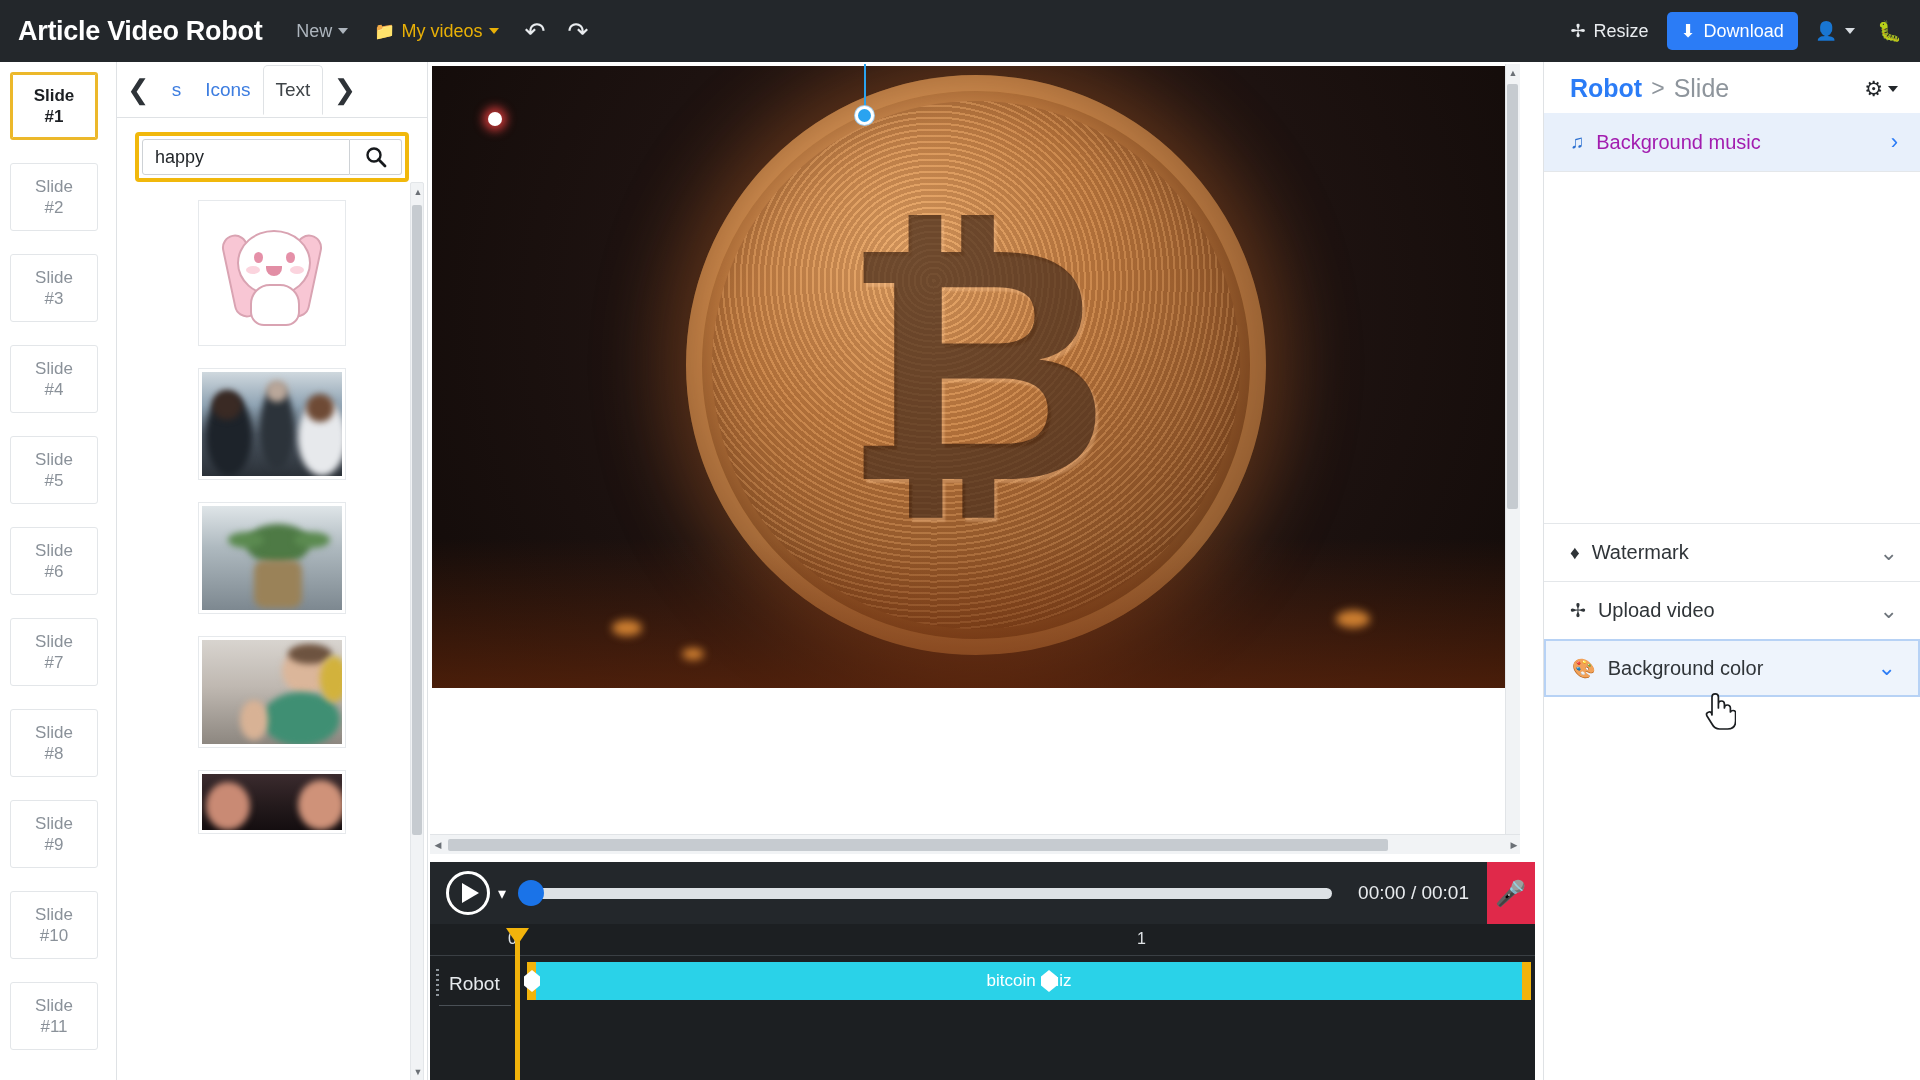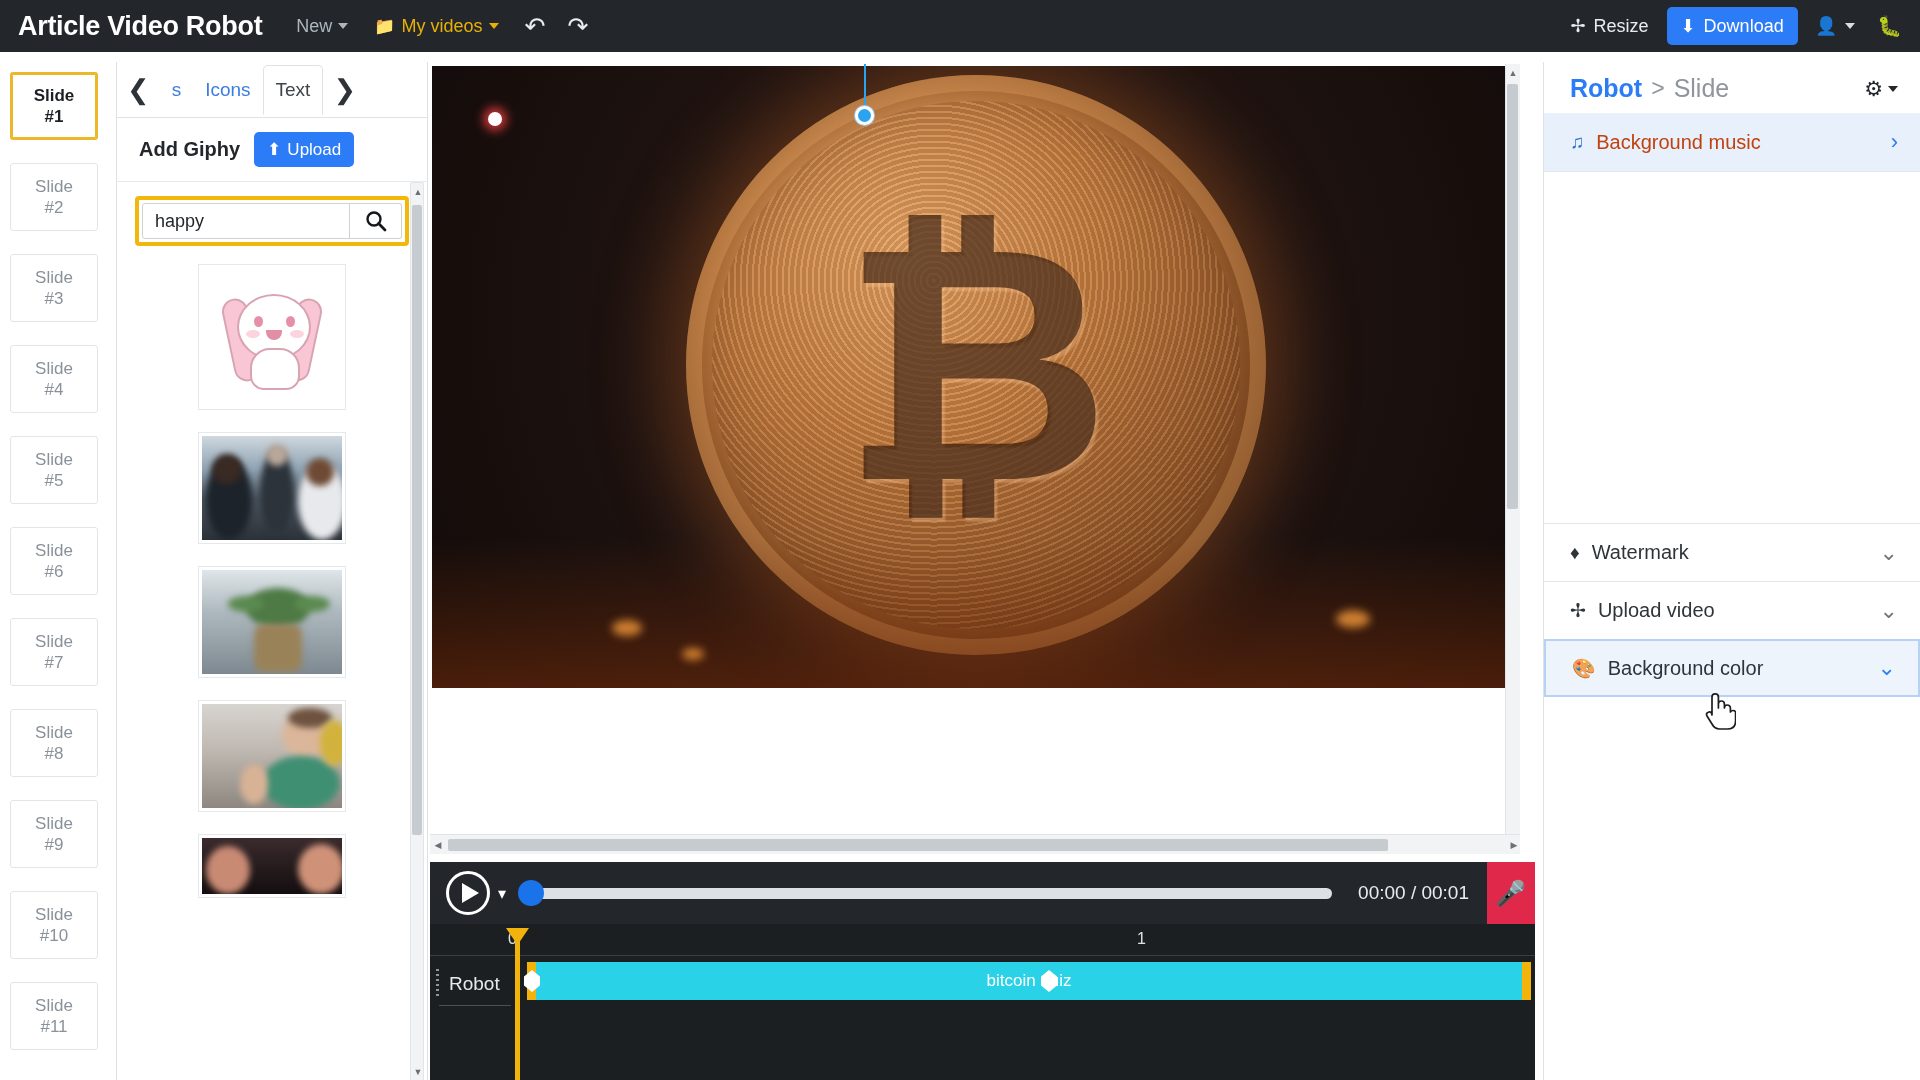--- a/index.html
+++ b/index.html
@@ -5,21 +5,21 @@
   * { box-sizing: border-box; margin: 0; padding: 0; }
   html, body {
     width: 1920px; height: 1080px;
     font-family: "Liberation Sans", sans-serif;
     background: #fff; overflow: hidden;
   }
   #app { position: relative; width: 1920px; height: 1080px; }
 
   
   .topbar {
-    position: absolute; left: 0; top: 0; width: 1920px; height: 52px;
+    position: absolute; left: 0; top: 0; width: 1920px; height: 62px;
     background: #23272b; display: flex; align-items: center;
     padding: 0 18px; color: #fff;
   }
   .brand {
     font-size: 27px; font-weight: bold; color: #ffffff;
     letter-spacing: -0.3px; margin-right: 34px;
   }
   .menu-item {
     font-size: 18px; color: #adb5bd; margin-right: 26px;
     display: flex; align-items: center; gap: 6px; cursor: pointer;
@@ -281,21 +281,21 @@
   .bc-movie { color: #2b7cf6; font-size: 25px; font-weight: bold; }
   .bc-sep { color: #8e959c; font-size: 23px; margin: 0 9px; }
   .bc-slide { color: #8e959c; font-size: 25px; }
   .gear-wrap { margin-left: auto; display: flex; align-items: center; gap: 5px; cursor: pointer; }
   .gear { font-size: 21px; color: #23272b; }
   .acc {
     display: flex; align-items: center; height: 58px; padding: 0 22px 0 26px;
     border-top: 1px solid #e4e7ea; cursor: pointer; font-size: 20px; color: #2f3438;
   }
   .acc.selected { background: #e8f0fb; border: none; color: #2b6fd0; }
-  .acc.selected .acc-label { color: #c2410c; }
+  .acc.selected .acc-label { color: #a21caf; }
   .acc.outlined { border: 2px solid #b7d2f5; background: #eef4fc; }
   .acc-ico { margin-right: 12px; font-size: 19px; }
   .acc-chev { margin-left: auto; font-size: 22px; color: #6d747b; }
   .acc-chev.blue { color: #2b7cf6; }
   .acc-empty-block { height: 352px; border-top: 1px solid #e4e7ea; }
   .music-note { color: #2b6fd0; }
 
   
   .cursor {
     position: absolute; left: 1702px; top: 690px; z-index: 40; pointer-events: none;
@@ -389,27 +389,20 @@
 
   <div class="giphy-panel">
     <div class="tabs-row">
       <span class="tab-arrow">❮</span>
       <span class="tab">s</span>
       <span class="tab">Icons</span>
       <span class="tab active">Text</span>
       <span class="tab-arrow">❯</span>
     </div>
 
-    <div class="addrow">
-      <span class="addrow-title">Add Giphy</span>
-      <span class="upload-btn">
-        <span>⬆</span>
-        <span>Upload</span>
-      </span>
-    </div>
 
     <div class="search-wrap">
       <input class="search-input" type="text" value="happy" style="">
       <div class="search-go">
         <svg width="22" height="22" viewBox="0 0 22 22" aria-hidden="true">
           <circle cx="9" cy="9" r="6.5" fill="none" stroke="#16191c" stroke-width="2.4"></circle>
           <line x1="13.6" y1="13.6" x2="20" y2="20" stroke="#16191c" stroke-width="2.8" stroke-linecap="round"></line>
         </svg>
       </div>
     </div>

